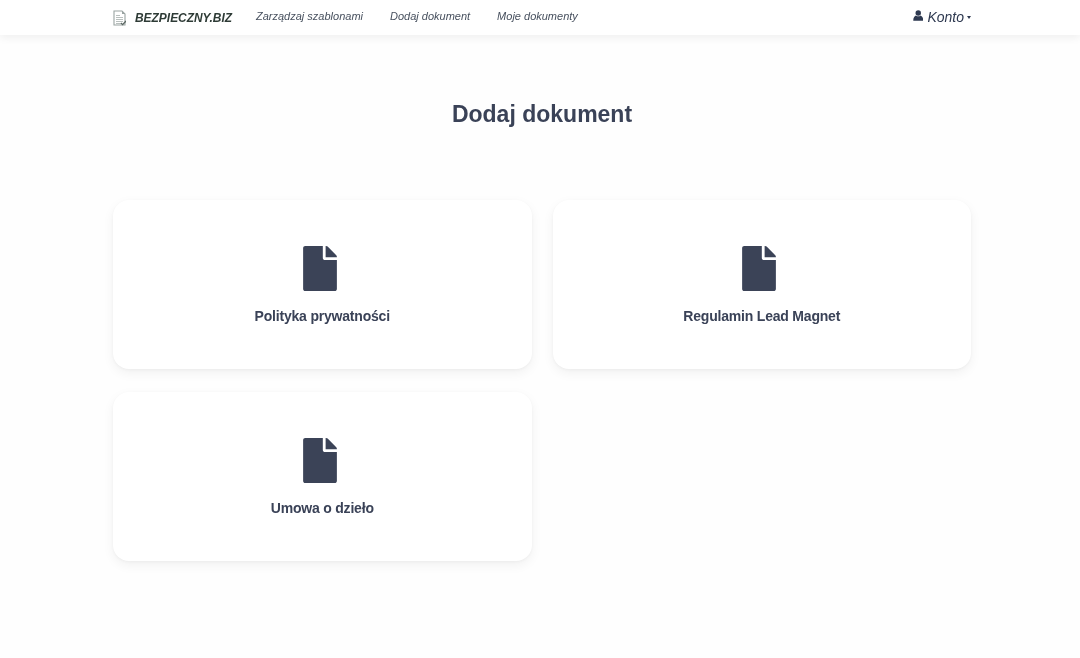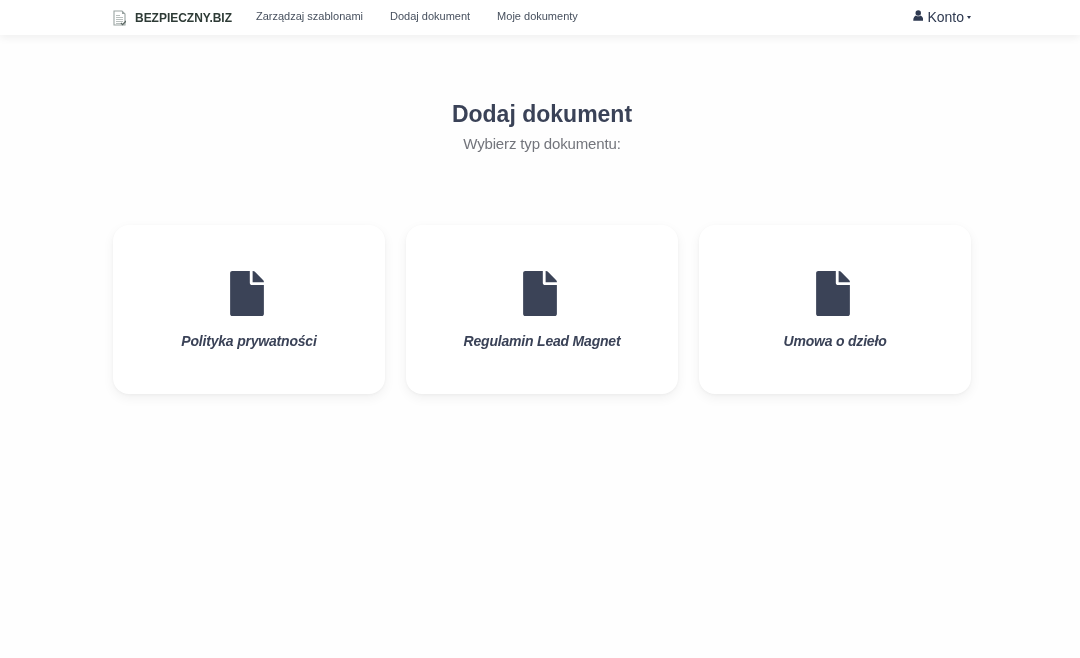--- a/index.html
+++ b/index.html
@@ -9,20 +9,21 @@
     font-family:"Liberation Sans", sans-serif;
     background:#fefefe;
     color:#3a4257;
   }
   .nav {
     height:35px;
     background:#fff;
     box-shadow:0 3px 8px rgba(0,0,0,.06);
     position:relative;
     z-index:5;
+    font-style:italic;
   }
   .nav-inner {
     width:858px;
     margin-left:113px;
     height:35px;
     display:flex;
     align-items:center;
   }
   .brand { display:flex; align-items:center; }
   .brand svg { display:block; }
@@ -65,25 +66,24 @@
   .sub {
     font-size:15px;
     letter-spacing:-0.15px;
     color:#73757c;
     margin-top:10px;
     line-height:15px;
   }
   .grid {
     margin-top:74px;
     display:grid;
-    grid-template-columns:repeat(3, 1fr);
+    grid-template-columns:repeat(2, 1fr);
     column-gap:21px;
     row-gap:23px;
     align-items:start;
-    font-style:italic;
   }
   .card {
     background:#fff;
     border-radius:16px;
     box-shadow:0 4px 12px rgba(0,0,0,.055), 0 1px 3px rgba(0,0,0,.035);
     padding:46px 14px 45px;
   }
   .card svg { display:block; margin:0 auto; position:relative; left:-2.5px; }
   .card .label {
     margin-top:18px;
@@ -127,21 +127,20 @@
             <path d="M0.3 11 v-0.9 c0-2.5 1.6-4.1 2.8-4.6 c0.7 0.6 1.5 0.9 2.4 0.9 c0.9 0 1.7-0.3 2.4-0.9 c1.2 0.5 2.8 2.1 2.8 4.6 V11 z"></path>
           </g>
         </svg>
         <span>Konto</span>
         <span class="caret"></span>
       </div>
     </div>
   </header>
   <main>
     <h1>Dodaj dokument</h1>
-    <p class="sub">Wybierz typ dokumentu:</p>
     <div class="grid">
       <div class="card">
         <svg width="34" height="45" viewBox="0 0 384 512">
           <path fill="#3b4357" d="M224 136V0H24C10.7 0 0 10.7 0 24v464c0 13.3 10.7 24 24 24h336c13.3 0 24-10.7 24-24V160H248c-13.2 0-24-10.8-24-24zm160-14.1v6.1H256V0h6.1c6.4 0 12.5 2.5 17 7l97.9 98c4.5 4.5 7 10.6 7 16.9z"></path>
         </svg>
         <div class="label">Polityka prywatności</div>
       </div>
       <div class="card">
         <svg width="34" height="45" viewBox="0 0 384 512">
           <path fill="#3b4357" d="M224 136V0H24C10.7 0 0 10.7 0 24v464c0 13.3 10.7 24 24 24h336c13.3 0 24-10.7 24-24V160H248c-13.2 0-24-10.8-24-24zm160-14.1v6.1H256V0h6.1c6.4 0 12.5 2.5 17 7l97.9 98c4.5 4.5 7 10.6 7 16.9z"></path>

